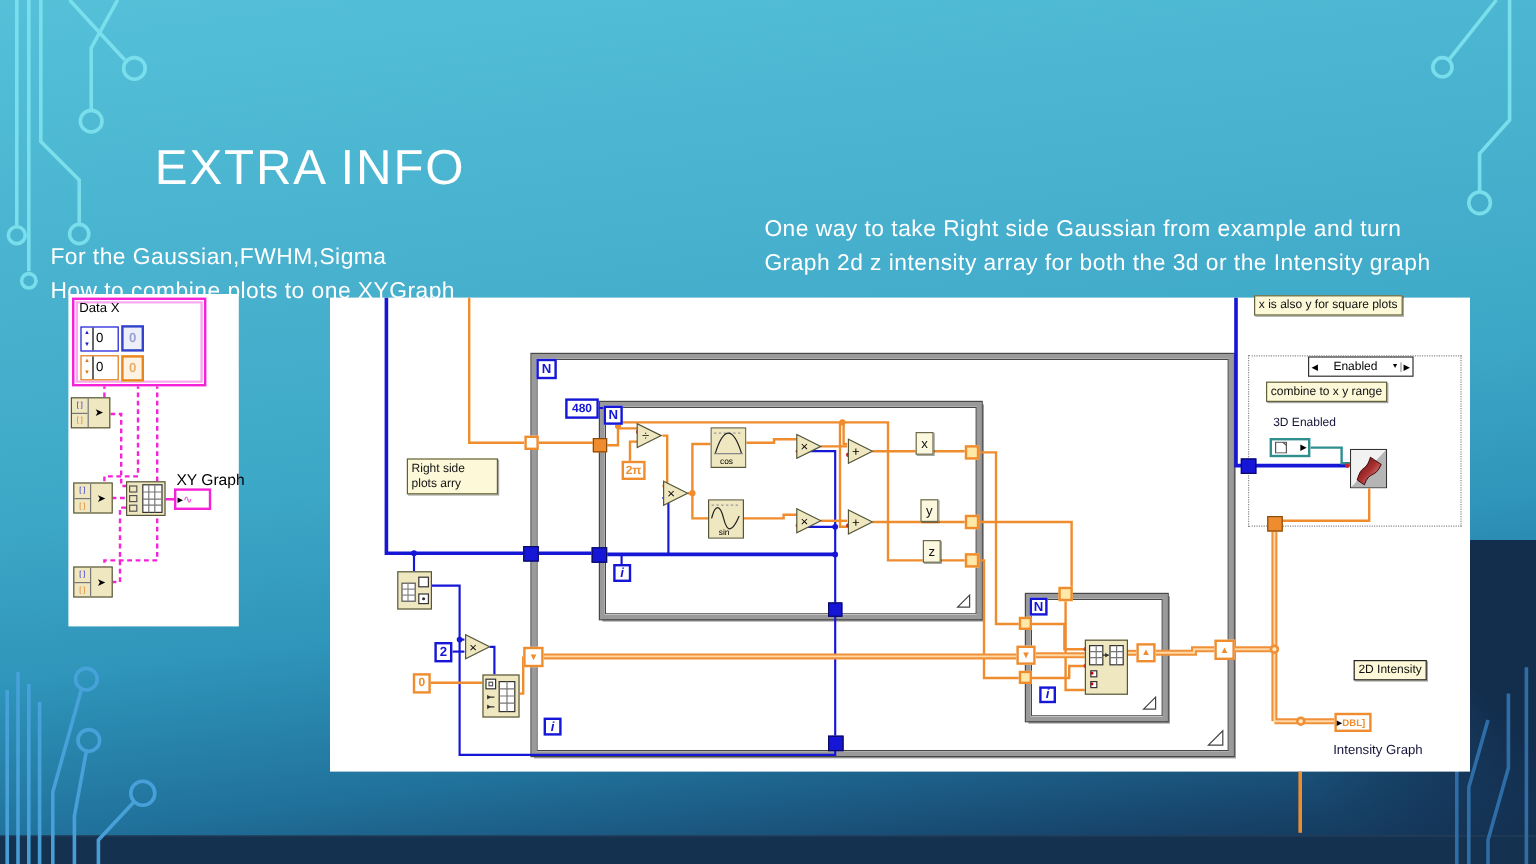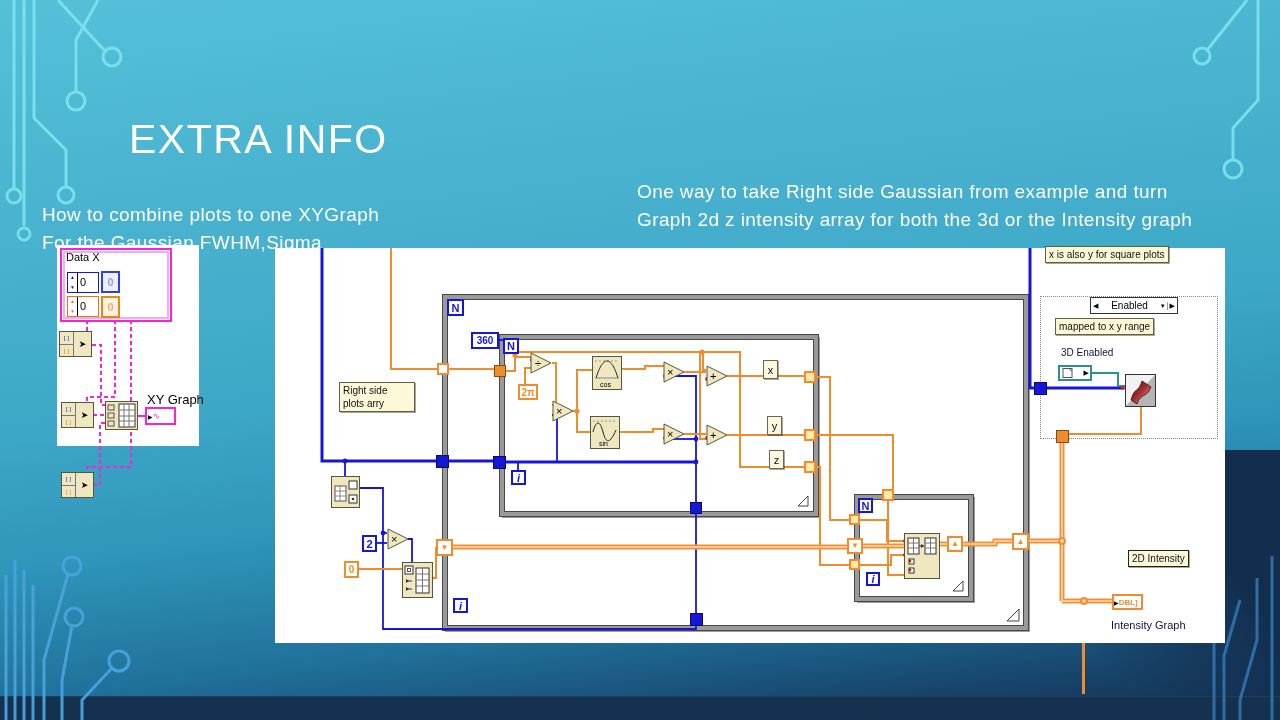--- a/index.html
+++ b/index.html
@@ -80,29 +80,29 @@
       <path d="M1240,600 L1224,656 V720"></path>
       <path d="M1257,578 V640 L1240,700 V720"></path>
       <path d="M1272,556 V720"></path>
     </g>
   </svg>
   <div class="corner-dark"></div>
   <div class="bottom-band"></div>
 
   <div class="title">EXTRA INFO</div>
   <div class="note" style="left:42px;top:180px;">
+    <div>For the Gaussian,FWHM,Sigma</div>
     <div>How to combine plots to one XYGraph</div>
-    <div>For the Gaussian,FWHM,Sigma</div>
   </div>
   <div class="note" style="left:637px;top:157px;">
     <div>One way to take Right side Gaussian from example and turn</div>
     <div>Graph 2d z intensity array for both the 3d or the Intensity graph</div>
   </div>
 
-  <div class="panel" style="left:57px;top:245px;width:142px;height:201px;text-decoration:underline;">
+  <div class="panel" style="left:57px;top:245px;width:142px;height:277px;text-decoration:underline;">
     <svg class="abs" style="left:0;top:0;" width="142" height="257">
       <g stroke="#f522d8" stroke-width="2" fill="none" stroke-dasharray="4 3">
         <path d="M30,75 V87"></path>
         <path d="M35,100 H44 V160 H48"></path>
         <path d="M58,75 V152 H30 V158"></path>
         <path d="M74,75 V222 H30 V228"></path>
         <path d="M36,170 H48"></path>
         <path d="M36,240 H43 V178 H48"></path>
       </g>
       <path d="M80,171 H88" stroke="#f522d8" stroke-width="2" fill="none"></path>
@@ -320,21 +320,21 @@
     <div class="tn tn-ob" style="left:781px;top:182px;width:13px;height:13px;"></div>
     <div class="tn tn-bl" style="left:759px;top:134px;width:13px;height:13px;"></div>
 
     <div class="term blue" style="left:172px;top:51px;width:17px;height:17px;">N</div>
     <div class="term blue" style="left:228px;top:90px;width:16px;height:16px;">N</div>
     <div class="term blue" style="left:583px;top:250px;width:15px;height:15px;">N</div>
     <div class="term blue" style="left:236px;top:222px;width:15px;height:15px;font-style:italic;">i</div>
     <div class="term blue" style="left:178px;top:350px;width:15px;height:15px;font-style:italic;">i</div>
     <div class="term blue" style="left:591px;top:324px;width:14px;height:14px;font-style:italic;">i</div>
 
-    <div class="term blue" style="left:196px;top:84px;width:28px;height:17px;font-size:10px;">360</div>
+    <div class="term blue" style="left:196px;top:84px;width:28px;height:17px;font-size:10px;">480</div>
     <div class="term orange" style="left:243px;top:136px;width:20px;height:16px;">2π</div>
     <div class="term blue" style="left:87px;top:287px;width:15px;height:17px;">2</div>
     <div class="term orange" style="left:69px;top:313px;width:15px;height:17px;">0</div>
 
     <svg class="abs" style="left:255px;top:104px;" width="23" height="22">
         <polygon points="1,1 1,21 21,11" fill="#efe7c0" stroke="#56563a"></polygon>
         <text x="5" y="15" font-size="11">÷</text>
       </svg>
     <svg class="abs" style="left:277px;top:152px;" width="23" height="22">
         <polygon points="1,1 1,21 21,11" fill="#efe7c0" stroke="#56563a"></polygon>
@@ -409,21 +409,21 @@
           <path d="M16,10 L19,12 L16,14 Z" fill="#333"></path>
         <rect x="4" y="25" width="5" height="5" fill="#fff" stroke="#333"></rect>
           <rect x="4" y="34" width="5" height="5" fill="#fff" stroke="#333"></rect>
         <circle cx="5" cy="27" r="1.2" fill="#c00"></circle>
           <circle cx="5" cy="36" r="1.2" fill="#c00"></circle>
       </svg>
     </div>
 
     <div class="lbl wrap" style="left:64px;top:134px;width:68px;">Right side plots arry</div>
     <div class="lbl" style="left:770px;top:-2px;">x is also y for square plots</div>
-    <div class="lbl" style="left:780px;top:70px;">mapped to x y range</div>
+    <div class="lbl" style="left:780px;top:70px;">combine to x y range</div>
     <div class="lbl" style="left:853px;top:302px;border-color:#222;">2D Intensity</div>
 
     <div class="abs" style="left:815px;top:49px;width:88px;height:17px;border:1px solid #333;background:#fff;box-sizing:border-box;display:flex;align-items:center;">
       <span style="font-size:7px;padding:0 2px;">◀</span>
       <span style="flex:1;text-align:center;font-size:10px;color:#000;">Enabled</span>
       <span style="font-size:6px;padding:0 1px;">▼</span>
       <span style="font-size:7px;padding:0 2px;border-left:1px solid #999;">▶</span>
     </div>
 
     <div class="ptext" style="left:786px;top:99px;">3D Enabled</div>

